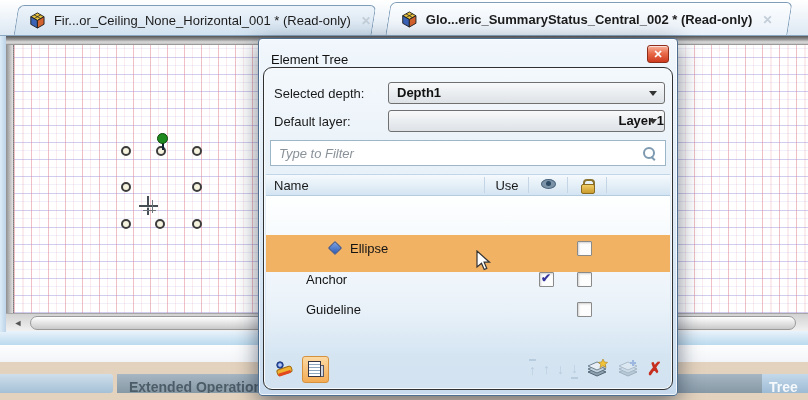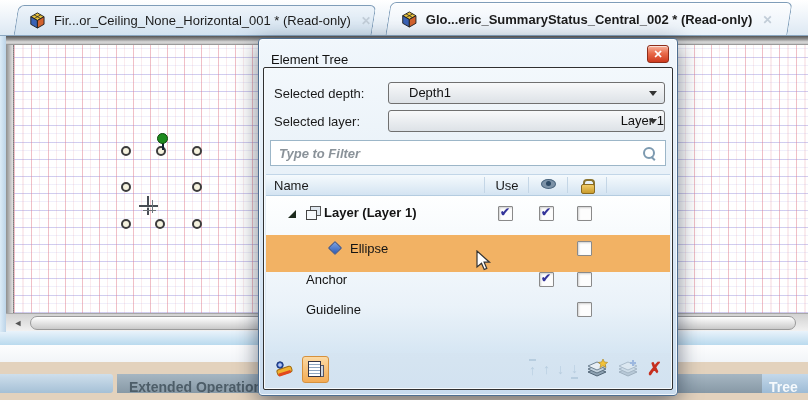--- a/index.html
+++ b/index.html
@@ -63,32 +63,32 @@
   .bbar-right .bbar-label { position:absolute; left:7px; top:1px; font-size:14px; font-weight:bold; color:#f5f9fc; line-height:24px; }
 
   
   .dialog { position:absolute; left:258px; top:38px; width:420px; height:358px; z-index:10;
     background:linear-gradient(#f1f7fc,#c8dbee); border:1px solid #4e6e90; border-radius:4px;
     box-shadow:0 6px 22px rgba(15,25,45,.55), inset 0 0 0 1px rgba(255,255,255,.75); }
   .dlg-title { position:absolute; left:12px; top:6px; font-size:13px; color:#111;margin-top:7px; }
   .dlg-close { position:absolute; right:8px; top:6px; width:22px; height:18px; border:1px solid #8e2d1a; border-radius:3px;
     background:linear-gradient(#f7b29c 0%,#e96c4c 45%,#ce3a1e); color:#fff; font-size:11px; font-weight:bold;
     text-align:center; line-height:16px; box-shadow:inset 0 1px 0 rgba(255,255,255,.6); cursor:default; }
-  .dlg-panel { position:absolute; left:4px; right:4px; top:28px; bottom:5px; border:1px solid #303030; border-radius:2px;
+  .dlg-panel { position:absolute; left:4px; right:4px; top:28px; bottom:5px; border:1px solid #303030; border-radius:9px;
     background:linear-gradient(#f3f8fc,#d2e2f0); box-shadow:inset 0 0 0 1px #f6fafd; }
 
   .fld-label { position:absolute; left:10px; font-size:13px; color:#1a1a1a; }
   .combo { position:absolute; left:124px; right:7px; height:22px; border:1px solid #707070; border-radius:3px;
-    background:linear-gradient(#f8f9fa,#dde2e7); font-size:13px; color:#111; line-height:20px; padding-left:20px; }
+    background:linear-gradient(#f8f9fa,#dde2e7); font-size:13px; color:#111; line-height:20px; padding-left:8px;font-weight:bold; }
   .combo .carrow { position:absolute; right:7px; top:8px; width:0; height:0;
     border-left:4px solid transparent; border-right:4px solid transparent; border-top:5px solid #333; }
 
   .filterbox { position:absolute; left:6px; right:6px; top:72px; height:26px; border:1px solid #9cb6c8; background:#fff; }
   .filterbox input { position:absolute; left:8px; top:2px; width:82%; height:20px; border:none; outline:none;
-    font-family:"Liberation Sans",sans-serif; font-size:13px; font-style:italic; color:#555; background:transparent;font-weight:bold; }
+    font-family:"Liberation Sans",sans-serif; font-size:13px; font-style:italic; color:#555; background:transparent; }
   .filterbox input::placeholder { color:#8a9299; font-style:italic; opacity:1; }
   .mag { position:absolute; right:9px; top:5px; width:14px; height:14px; }
   .mag::before { content:""; position:absolute; left:1px; top:1px; width:8px; height:8px; border:2px solid #7d9ab0; border-radius:50%; }
   .mag::after { content:""; position:absolute; left:10px; top:10px; width:5px; height:2px; background:#7d9ab0; transform:rotate(45deg); transform-origin:0 0; }
 
   .list-head { position:absolute; left:2px; right:2px; top:106px; height:22px;
     background:linear-gradient(#f5fafd,#d4e4f2); border-top:1px solid #c2d6e8; border-bottom:1px solid #b4cce0; font-size:13px; color:#1a1a1a; }
   .col-sep { position:absolute; top:2px; bottom:2px; width:1px; background:#c4d6e6; }
   .list-head .h-name { position:absolute; left:8px; top:3px; }
   .list-head .h-use  { position:absolute; left:222px; width:38px; top:3px; text-align:center; }
@@ -228,21 +228,21 @@
     <div class="dlg-close">✕</div>
 
     <div class="dlg-panel">
 
       <div class="fld-label" style="top:18px;">Selected depth:</div>
       <div class="combo" style="top:14px;">
         <span>Depth1</span>
         <span class="carrow"></span>
       </div>
 
-      <div class="fld-label" style="top:46px;">Selected layer:</div>
+      <div class="fld-label" style="top:46px;">Default layer:</div>
       <div class="combo" style="top:42px;text-align:right;">
         <span>Layer 1</span>
         <span class="carrow"></span>
       </div>
 
       <div class="filterbox">
         <input type="text" placeholder="Type to Filter" style="">
         <span class="mag"></span>
       </div>
 
@@ -256,28 +256,20 @@
             <span class="lock"></span>
           </span>
         <span class="col-sep" style="left:218px;"></span>
         <span class="col-sep" style="left:262px;"></span>
         <span class="col-sep" style="left:301px;"></span>
         <span class="col-sep" style="left:340px;"></span>
       </div>
 
       <div class="list-body">
 
-        <div class="trow row-layer">
-          <span class="tri-expanded"></span>
-          <span class="layer-glyph"></span>
-          <span class="rname">Layer (Layer 1)</span>
-          <span class="cb cb-use checked"></span>
-          <span class="cb cb-eye checked"></span>
-          <span class="cb cb-lock unchecked"></span>
-        </div>
 
         <div class="trow row-ellipse">
           <span class="diamond-glyph"></span>
           <span class="rname">Ellipse</span>
           <span class="cb cb-lock unchecked"></span>
         </div>
 
         <div class="trow row-guideline">
           <span class="rname">Guideline</span>
           <span class="cb cb-lock unchecked"></span>

